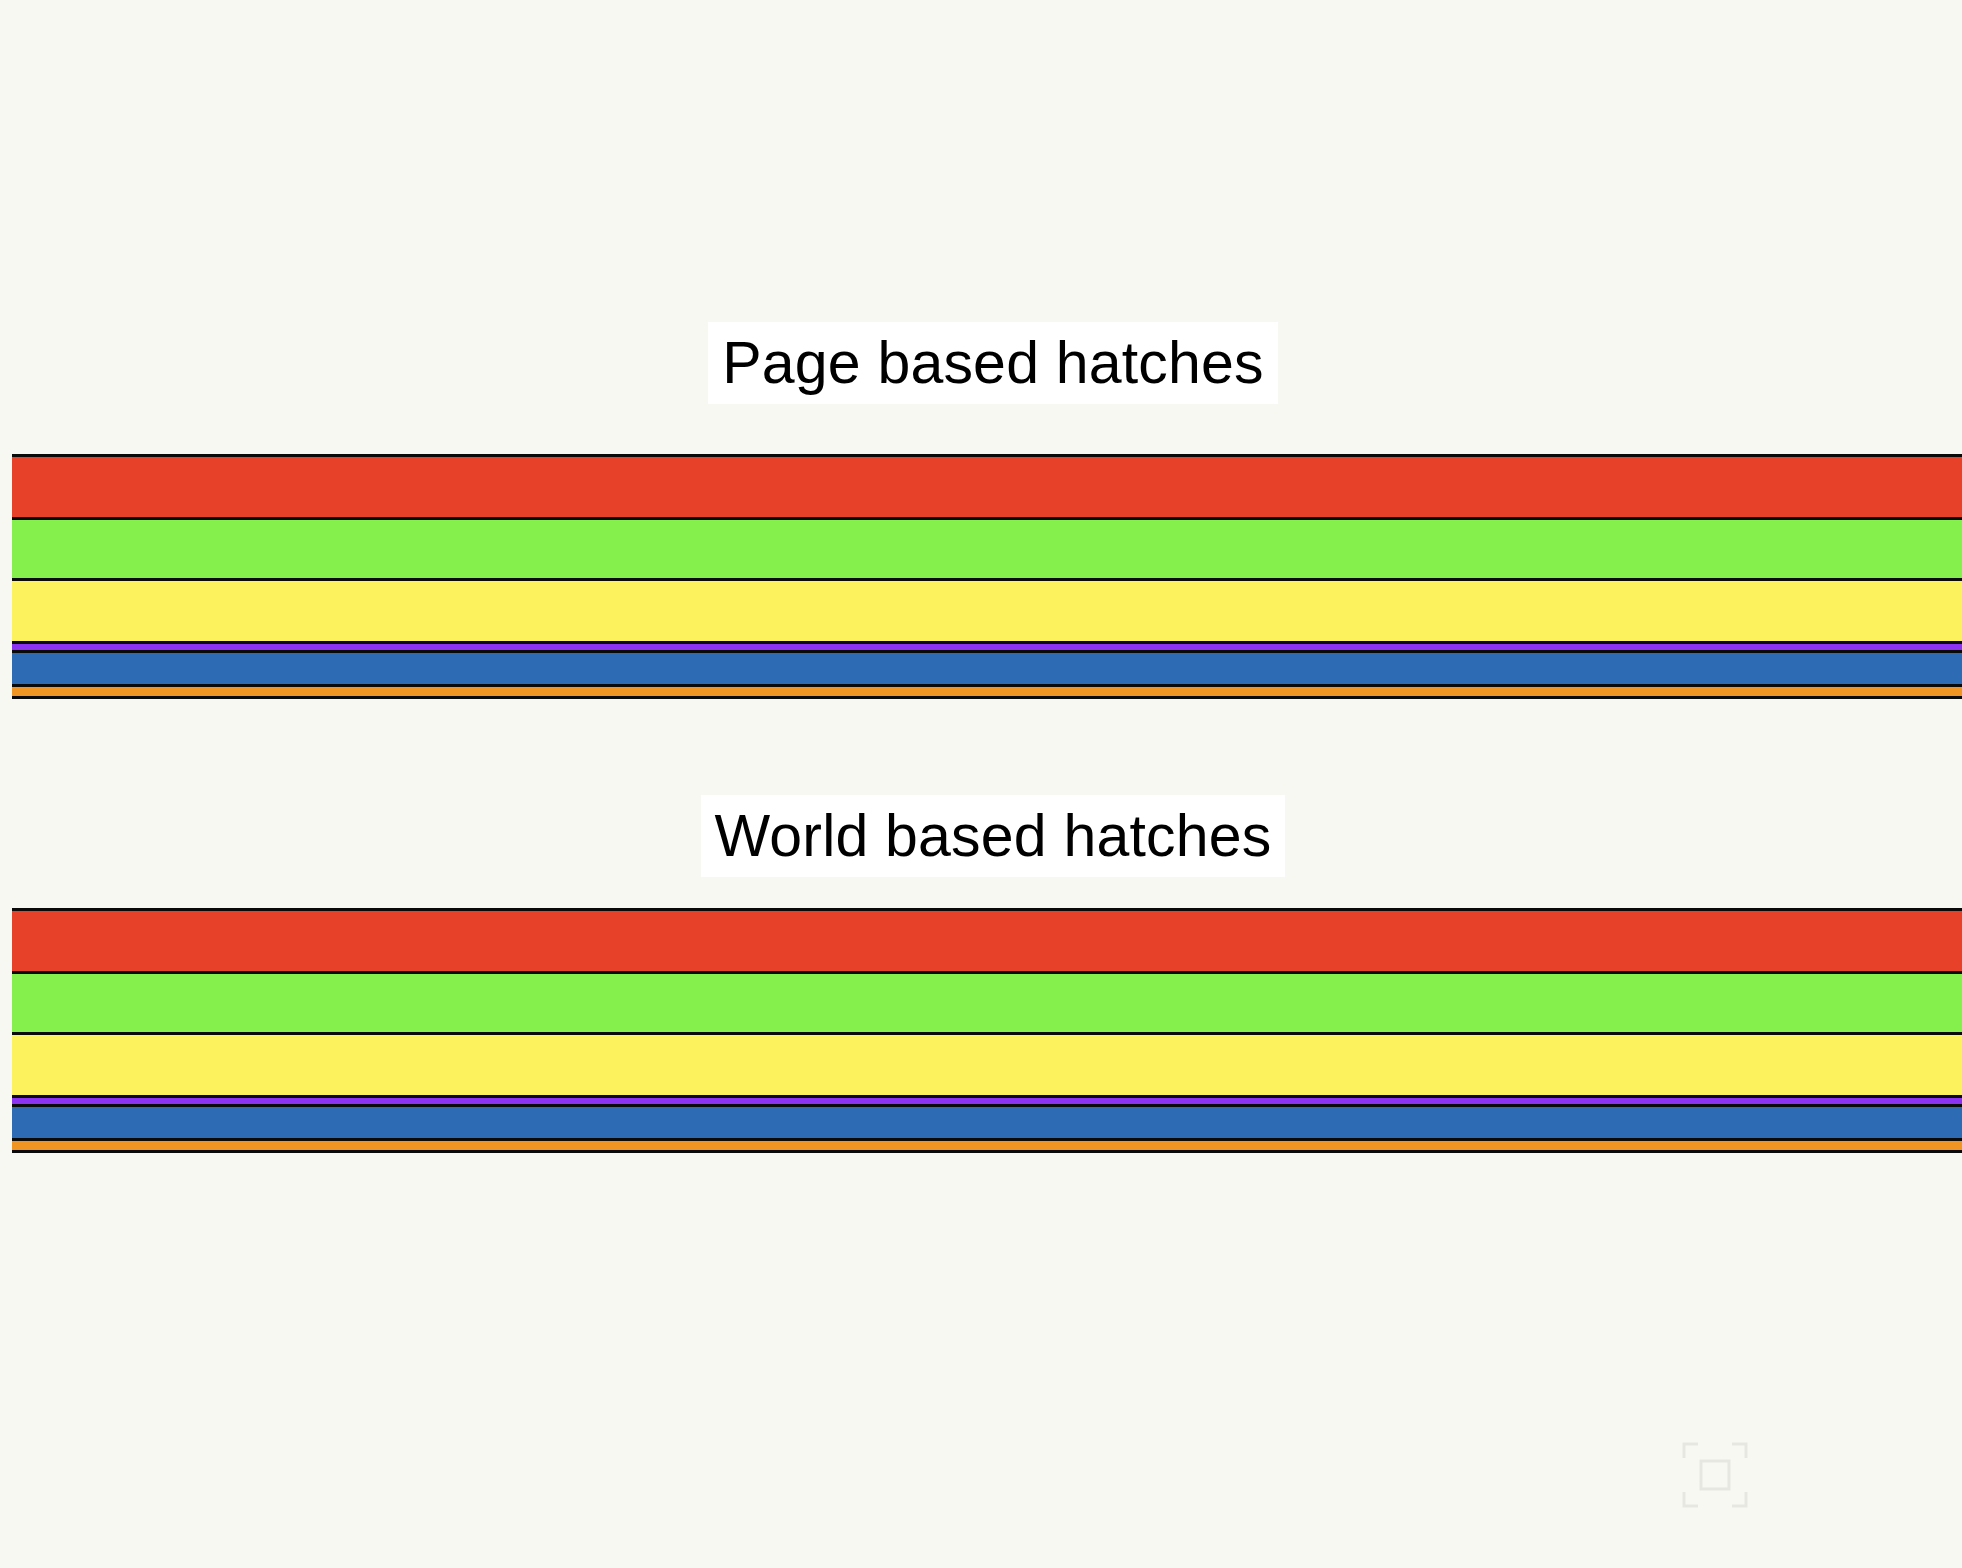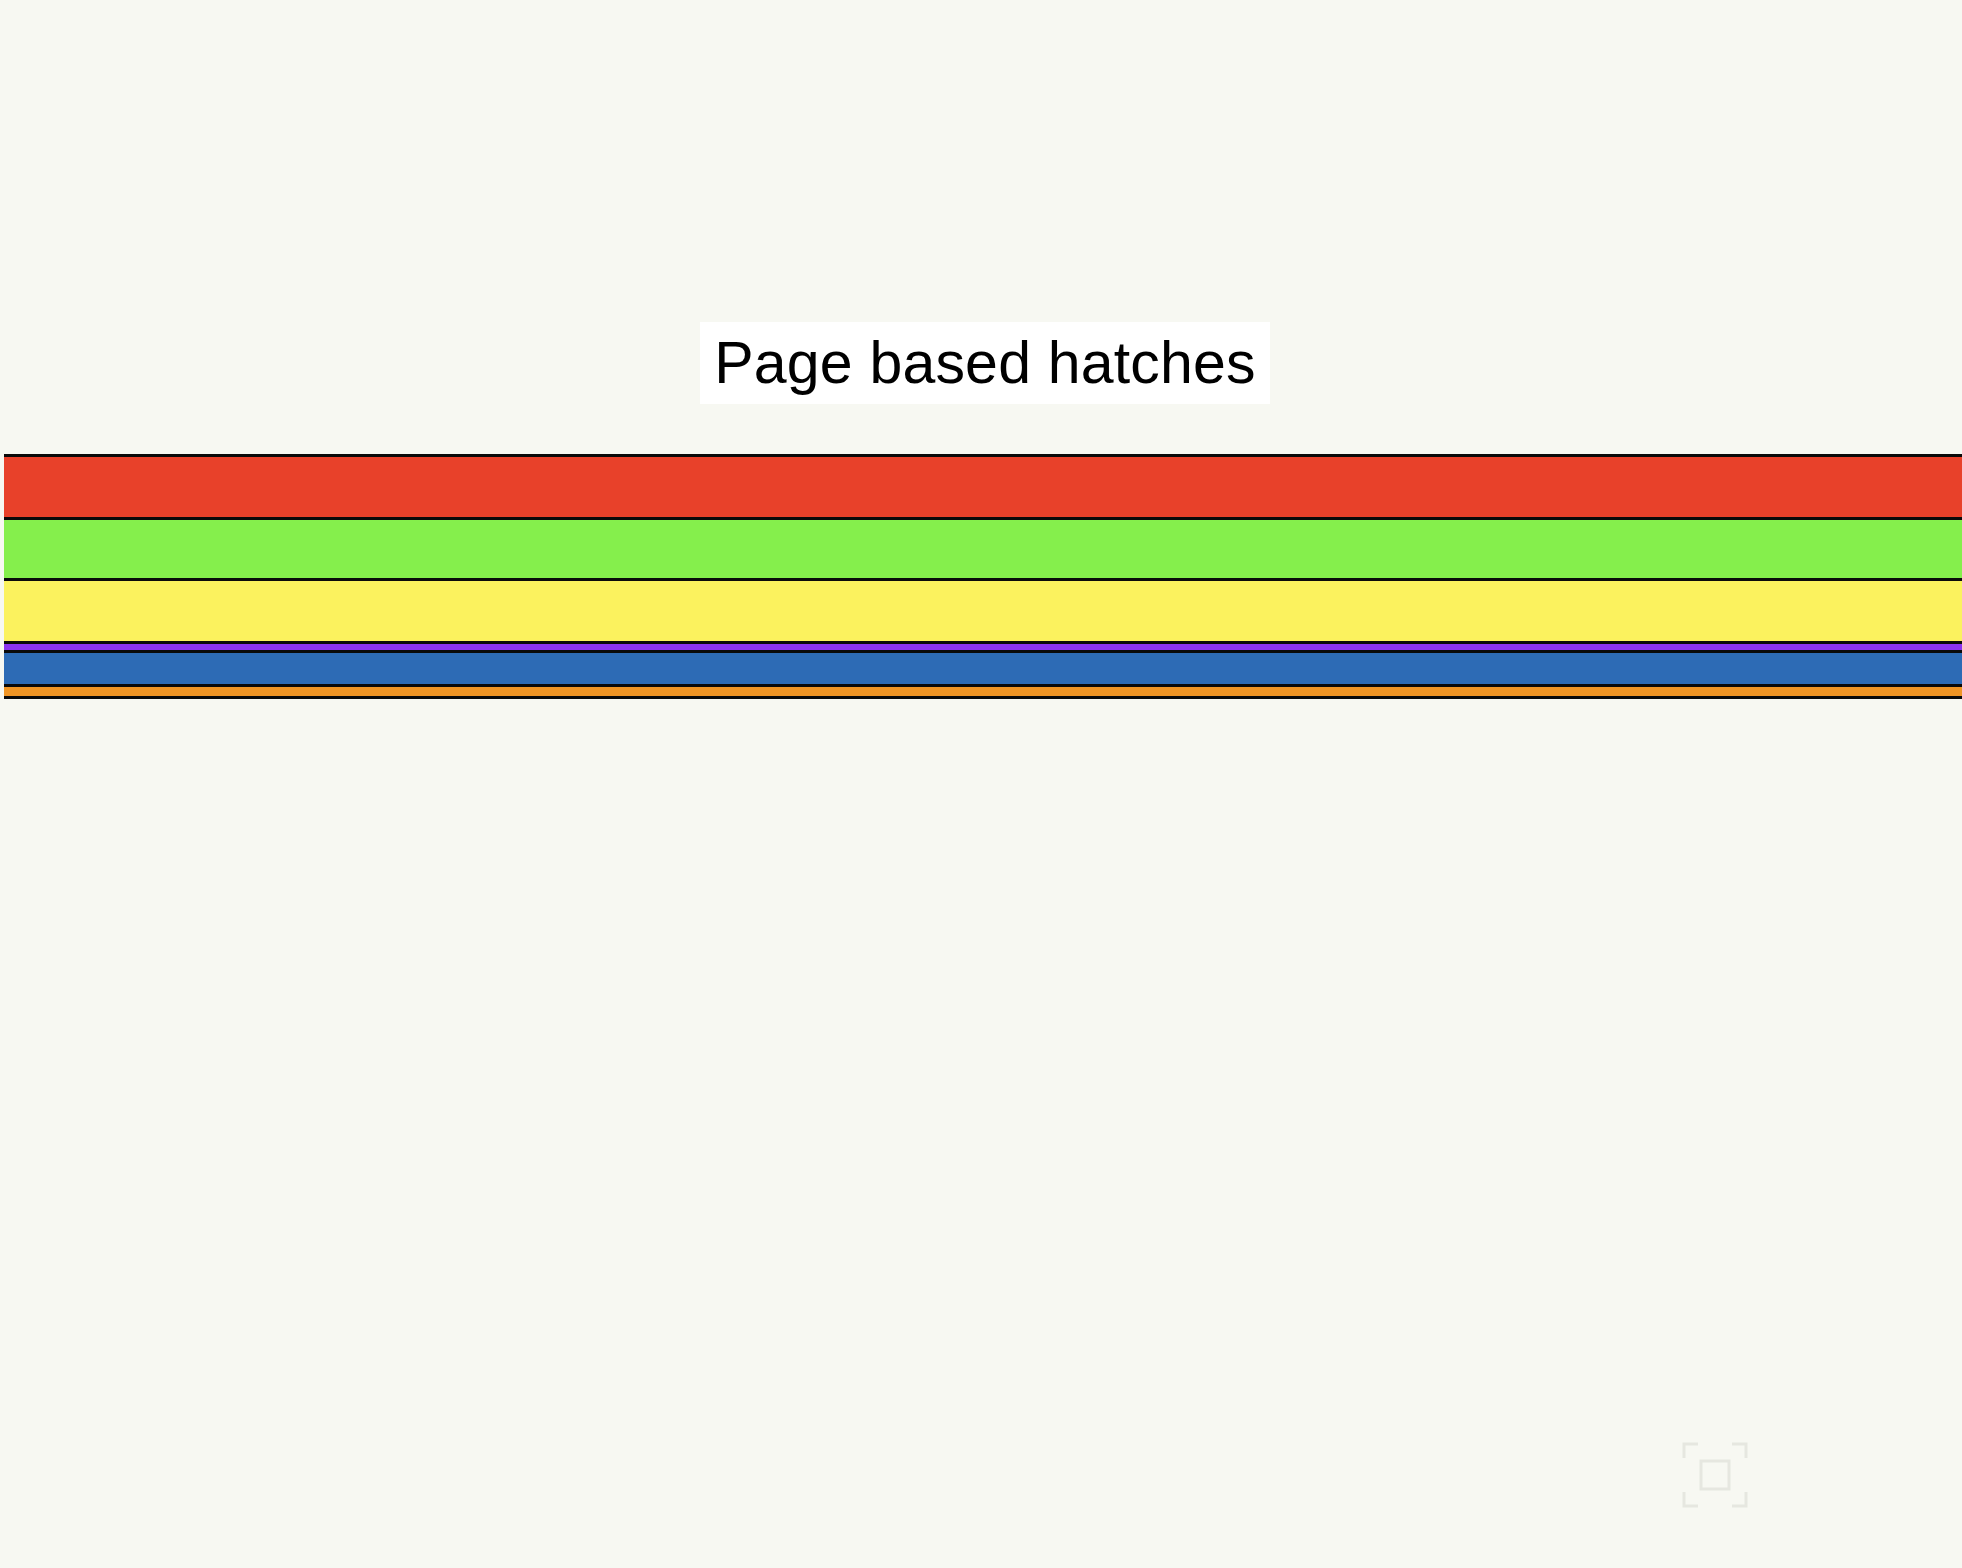--- a/index.html
+++ b/index.html
@@ -17,21 +17,21 @@
   }
 
   .canvas {
     position: absolute;
     inset: 0;
   }
 
   
   .section {
     position: absolute;
-    left: 4px;
+    left: 12px;
     width: 1552px;
     text-align: right;
   }
   .section-1 { top: 322px; }
   .section-2 { top: 795px; }
 
   .title-row {
     width: 1962px;
     display: flex;
     justify-content: center;
@@ -95,20 +95,33 @@
     <div class="bar-stack" style="border-top-color: rgb(10, 10, 10); border-bottom-color: rgb(10, 10, 10);">
       <div class="bar bar-red" style="background: rgb(232, 65, 42); height: 63px; border-bottom-color: rgb(10, 10, 10);"></div>
       <div class="bar bar-green" style="background: rgb(133, 239, 76); height: 61px; border-bottom-color: rgb(10, 10, 10);"></div>
       <div class="bar bar-yellow" style="background: rgb(251, 242, 94); height: 63px; border-bottom-color: rgb(10, 10, 10);"></div>
       <div class="bar bar-purple" style="background: rgb(139, 51, 240); height: 9px; border-bottom-color: rgb(10, 10, 10);"></div>
       <div class="bar bar-blue" style="background: rgb(45, 107, 181); height: 34px; border-bottom-color: rgb(10, 10, 10);"></div>
       <div class="bar bar-orange" style="background: rgb(240, 149, 36); height: 9px;"></div>
     </div>
   </div>
 
+  <div class="section section-2">
+    <div class="title-row">
+      <div class="section-title" style="background: rgb(255, 255, 255); color: rgb(0, 0, 0);">World based hatches</div>
+    </div>
+    <div class="bar-stack" style="border-top-color: rgb(10, 10, 10); border-bottom-color: rgb(10, 10, 10);">
+      <div class="bar bar-red" style="background: rgb(232, 65, 42); height: 63px; border-bottom-color: rgb(10, 10, 10);"></div>
+      <div class="bar bar-green" style="background: rgb(133, 239, 76); height: 61px; border-bottom-color: rgb(10, 10, 10);"></div>
+      <div class="bar bar-yellow" style="background: rgb(251, 242, 94); height: 63px; border-bottom-color: rgb(10, 10, 10);"></div>
+      <div class="bar bar-purple" style="background: rgb(139, 51, 240); height: 9px; border-bottom-color: rgb(10, 10, 10);"></div>
+      <div class="bar bar-blue" style="background: rgb(45, 107, 181); height: 34px; border-bottom-color: rgb(10, 10, 10);"></div>
+      <div class="bar bar-orange" style="background: rgb(240, 149, 36); height: 9px;"></div>
+    </div>
+  </div>
 
   <div class="watermark">
     <svg width="66" height="66" viewBox="0 0 66 66" aria-hidden="true">
       <g fill="none" stroke="#E6E7E0" stroke-width="3">
         <path d="M2 16 L2 2 L16 2"></path>
         <path d="M50 2 L64 2 L64 16"></path>
         <path d="M64 50 L64 64 L50 64"></path>
         <path d="M16 64 L2 64 L2 50"></path>
         <rect x="19" y="19" width="28" height="28"></rect>
       </g>

